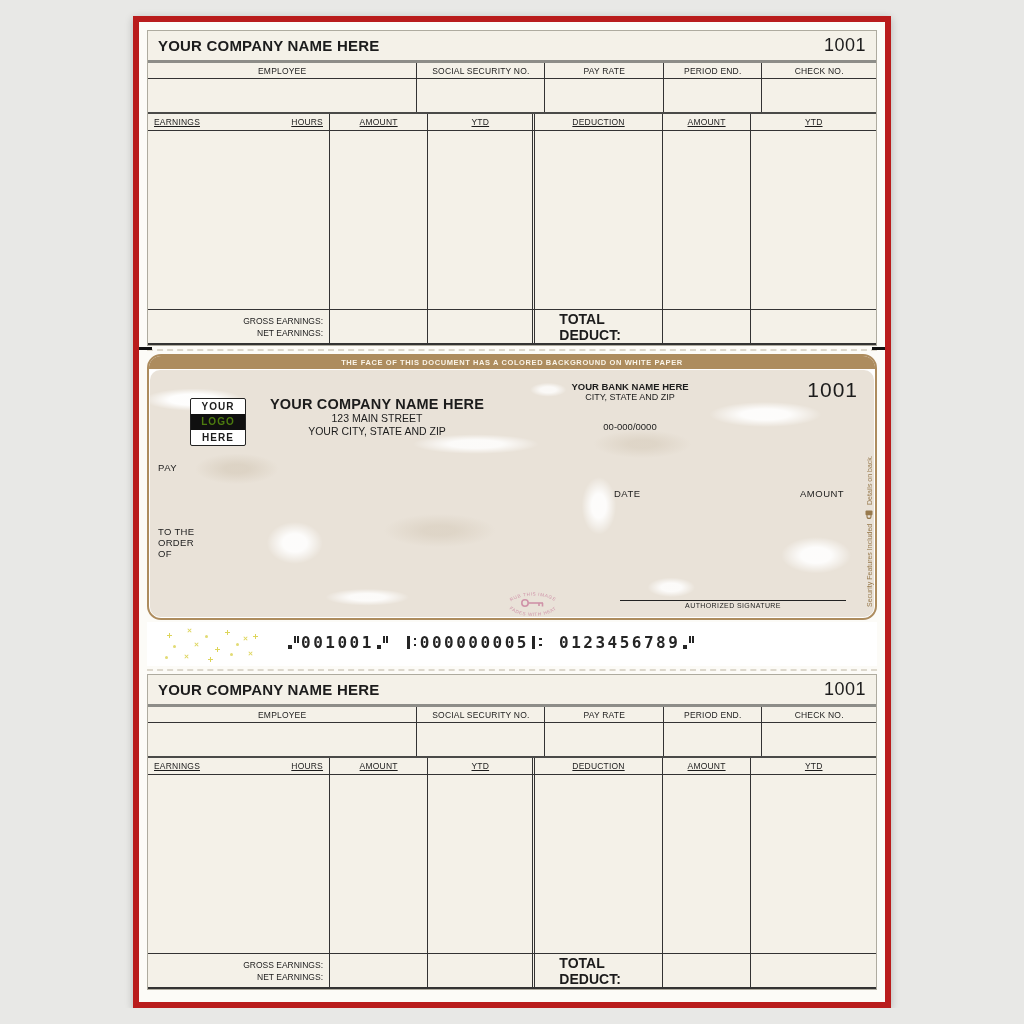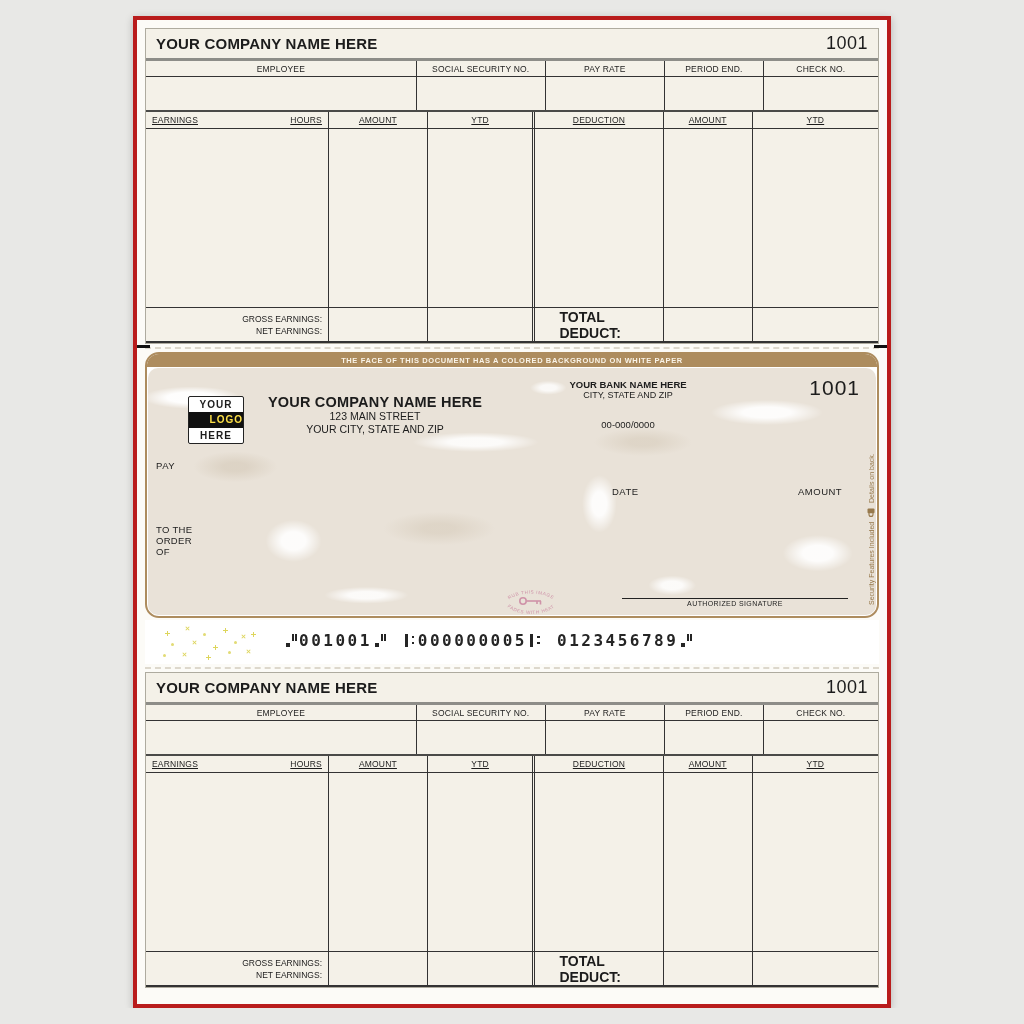--- a/index.html
+++ b/index.html
@@ -1,16 +1,16 @@
 <!DOCTYPE html>
 <html><head>
 <meta charset="utf-8">
 <style>
   html,body{margin:0;padding:0;background:#e8e8e6;font-family:"Liberation Sans",sans-serif;color:#1c1c1c;}
-  .sheet{position:relative;width:758px;height:992px;margin:16px auto 0;background:#fcfbf7;border:4px solid #b91c1c;
+  .sheet{position:relative;width:758px;height:992px;margin:16px auto 0;background:#fcfbf7;border:6px solid #b91c1c;
          box-shadow:0 2px 8px rgba(0,0,0,.22);box-sizing:border-box;padding:8px 8px 0;}
   
   .stub{background:#f4f1e8;border:1px solid #aeab9f;box-sizing:border-box;}
   .stub-head{display:flex;justify-content:space-between;align-items:center;height:29px;padding:0 10px;border-bottom:3px solid #8d8d88;}
   .stub-company{font-weight:bold;font-size:15px;letter-spacing:.2px;}
   .stub-number{font-size:18px;letter-spacing:.5px;}
   .grid{display:grid;}
   .g1{grid-template-columns:37% 17.6% 16.3% 13.5% 15.6%;}
   .g2{grid-template-columns:25% 13.5% 14.3% 17.9% 12.2% 17.1%;}
   .cell{box-sizing:border-box;overflow:hidden;}
@@ -44,21 +44,21 @@
       radial-gradient(ellipse 80px 18px at 85% 18%, rgba(255,255,255,.9) 30%, rgba(255,255,255,0) 70%),
       radial-gradient(ellipse 50px 26px at 92% 75%, rgba(255,255,255,.9) 30%, rgba(255,255,255,0) 70%),
       radial-gradient(ellipse 60px 12px at 30% 92%, rgba(255,255,255,.85) 30%, rgba(255,255,255,0) 70%),
       radial-gradient(ellipse 34px 14px at 72% 88%, rgba(255,255,255,.85) 30%, rgba(255,255,255,0) 70%),
       radial-gradient(ellipse 26px 10px at 55% 8%, rgba(255,255,255,.8) 30%, rgba(255,255,255,0) 70%),
       radial-gradient(ellipse 60px 22px at 12% 40%, rgba(198,184,162,.35) 20%, rgba(198,184,162,0) 70%),
       radial-gradient(ellipse 70px 20px at 68% 30%, rgba(198,184,162,.3) 20%, rgba(198,184,162,0) 70%),
       radial-gradient(ellipse 80px 24px at 40% 65%, rgba(198,184,162,.3) 20%, rgba(198,184,162,0) 70%);}
   .logo-box{position:absolute;left:40px;top:28px;width:54px;border:1.5px solid #222;border-radius:2px;background:#fff;text-align:center;font-weight:bold;font-size:10px;letter-spacing:1px;}
   .logo-box div{height:15px;line-height:15px;}
-  .logo-box .inv{background:#101010;color:#fde047;height:16px;line-height:16px;text-align:right;}
+  .logo-box .inv{background:#101010;color:#4d7c0f;height:16px;line-height:16px;}
   .co-block{position:absolute;left:96px;top:26px;width:262px;text-align:center;}
   .co-name{font-weight:bold;font-size:14.5px;letter-spacing:.2px;}
   .co-addr{font-size:10.5px;line-height:12.5px;}
   .bank-block{position:absolute;left:382px;top:11px;width:196px;text-align:center;}
   .bank-name{font-weight:bold;font-size:9.5px;}
   .bank-city{font-size:9px;}
   .bank-fraction{font-size:9.5px;margin-top:19px;}
   .chk-num{position:absolute;right:16px;top:8px;font-size:21px;letter-spacing:1px;}
   .pay-lbl{position:absolute;left:8px;top:92px;font-size:9.5px;letter-spacing:.5px;}
   .date-lbl{position:absolute;left:464px;top:118px;font-size:9.5px;letter-spacing:.5px;}

